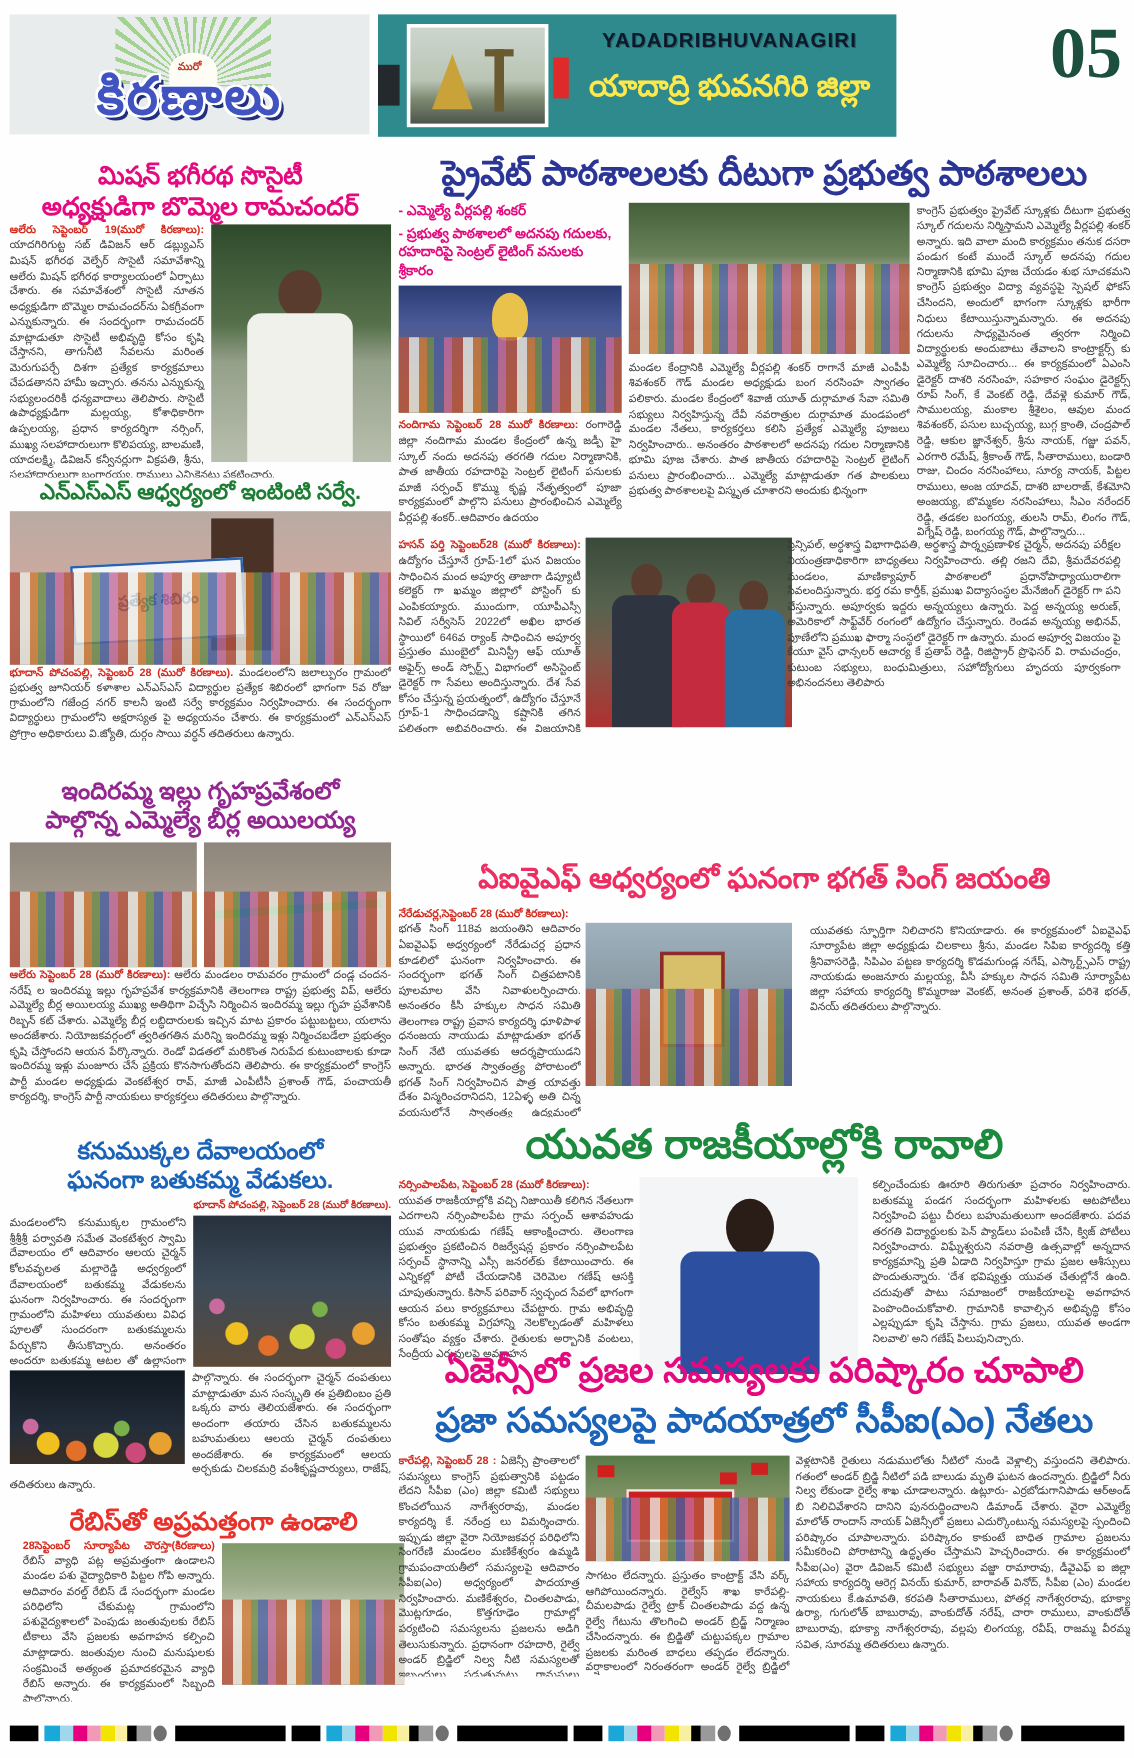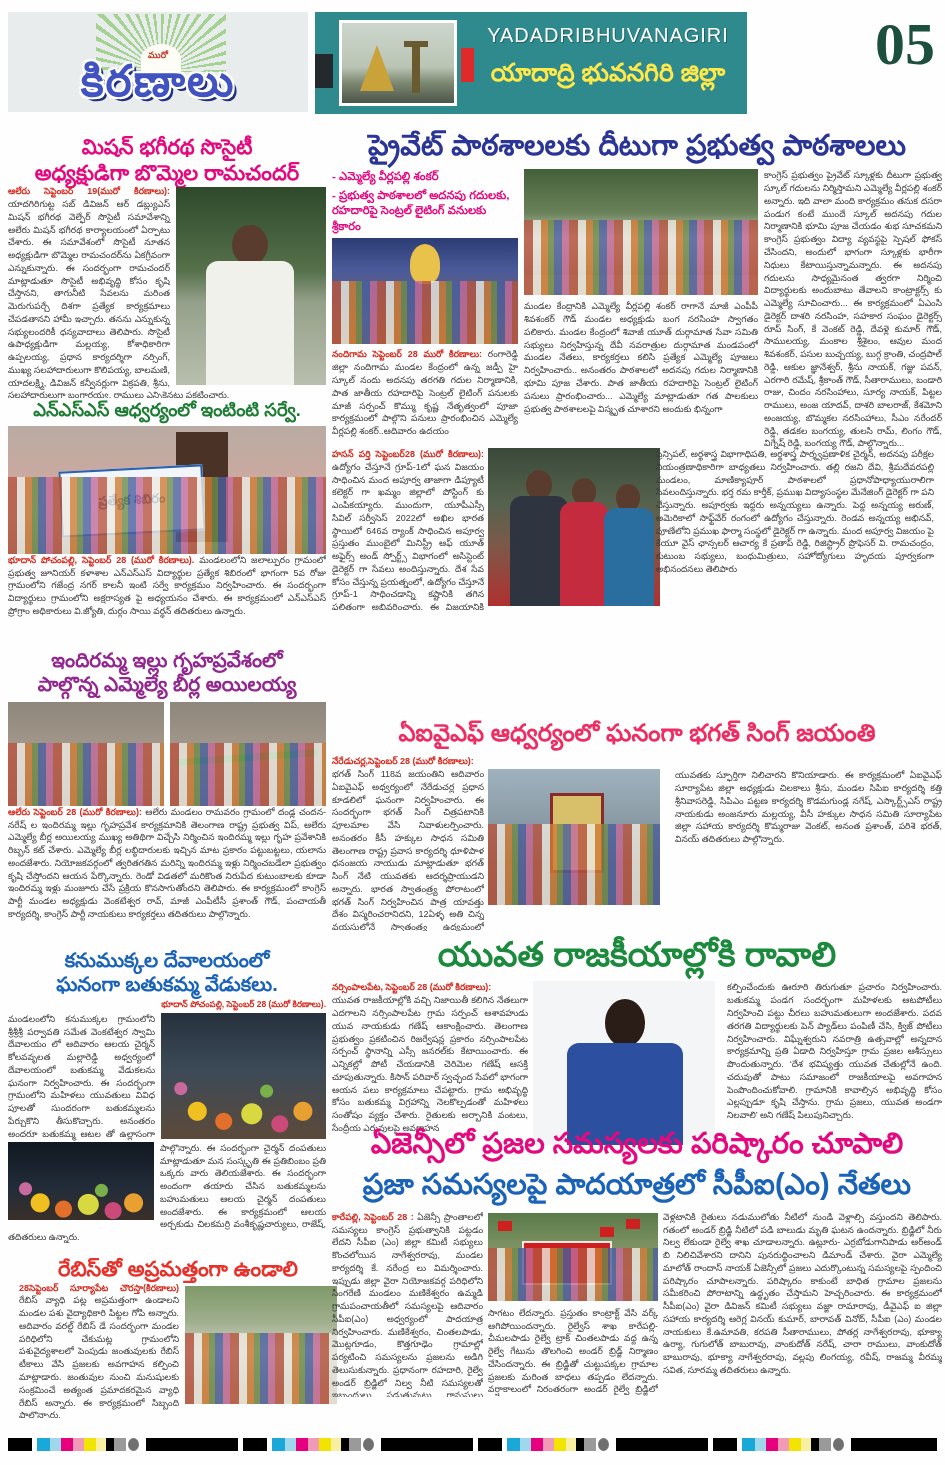--- a/index.html
+++ b/index.html
@@ -17,22 +17,22 @@
         text-shadow:-2px -2px 0 #fff,2px -2px 0 #fff,-2px 2px 0 #fff,2px 2px 0 #fff,4px 4px 0 #20307e;}
   .banner{position:absolute;left:315px;top:12px;width:432px;height:102px;background:#2f8a8e;}
   .black-tab{position:absolute;left:0px;top:42px;width:18px;height:34px;background:#23292c;}
   .temple{position:absolute;left:24px;top:8px;width:118px;height:86px;background:#fff;padding:3px;box-sizing:border-box;}
   .temple-img{position:relative;width:100%;height:100%;background:linear-gradient(180deg,#cdd6cd 0%,#b9c4b4 55%,#7c8871 75%,#4c554a 100%);overflow:hidden;}
   .temple-img i.gopuram{position:absolute;left:18px;bottom:12px;width:0;height:0;
         border-left:17px solid transparent;border-right:17px solid transparent;border-bottom:46px solid #c9a23a;}
   .temple-img i.pillar{position:absolute;left:70px;bottom:10px;width:8px;height:52px;background:#6a5a30;}
   .temple-img i.pillar::after{content:"";position:absolute;left:-8px;top:0;width:24px;height:6px;background:#6a5a30;}
   .red-tab{position:absolute;left:146px;top:36px;width:13px;height:34px;background:#e02a2a;}
-  .banner-en{position:absolute;left:160px;top:12px;width:266px;text-align:center;font-size:20px;font-weight:400;
-        letter-spacing:1px;color:#ffffff;text-shadow:1px 1px 0 #1f6266;}
+  .banner-en{position:absolute;left:160px;top:12px;width:266px;text-align:center;font-size:17px;font-weight:700;
+        letter-spacing:1px;color:#0f172a;text-shadow:1px 1px 0 #1f6266;}
   .banner-te{position:absolute;left:160px;top:46px;width:266px;text-align:center;font-size:25px;font-weight:800;color:#ffe84a;}
   .dateblock{position:absolute;left:752px;top:22px;width:168px;text-align:center;color:#133c3c;}
   .orn{height:2px;background:#133c3c;position:relative;margin:3px 10px;}
   .orn::after{content:"";position:absolute;left:50%;top:-3px;width:8px;height:8px;background:#133c3c;transform:translateX(-50%) rotate(45deg);}
   .dateline-top{font-size:11.5px;font-weight:bold;padding:3px 0;}
   .city{font-size:12px;font-weight:bold;padding-top:4px;}
   .pagenum{position:absolute;left:868px;top:10px;width:74px;text-align:center;font-family:"Liberation Serif","DejaVu Serif",serif;
         font-size:60px;font-weight:800;color:#1c4f3e;}
   
   .art{position:absolute;overflow:hidden;}

